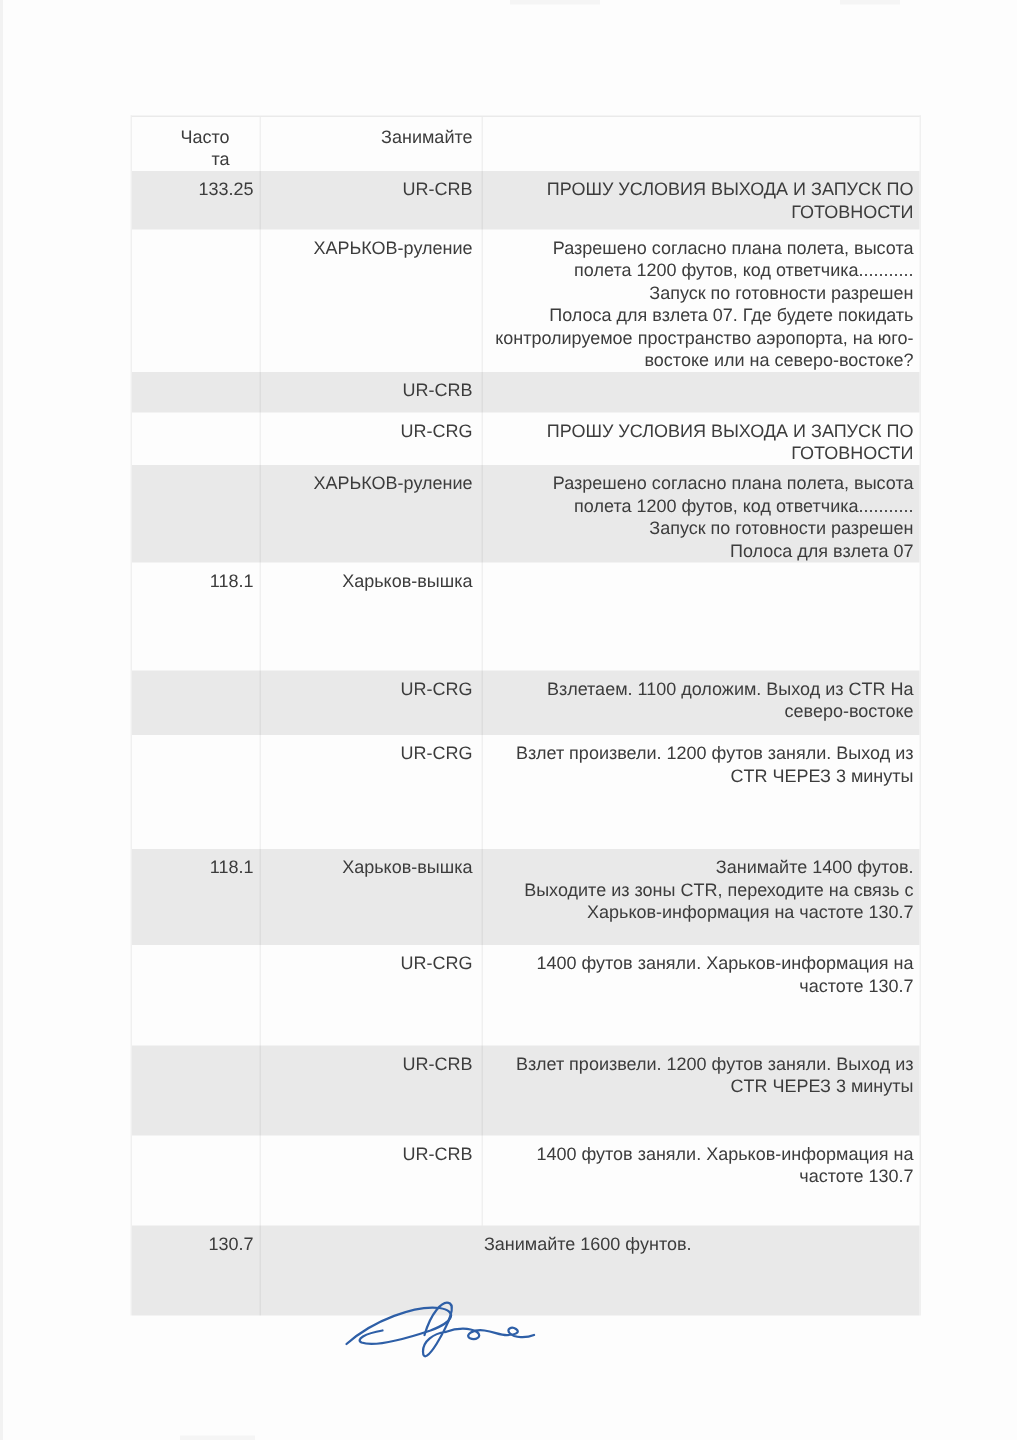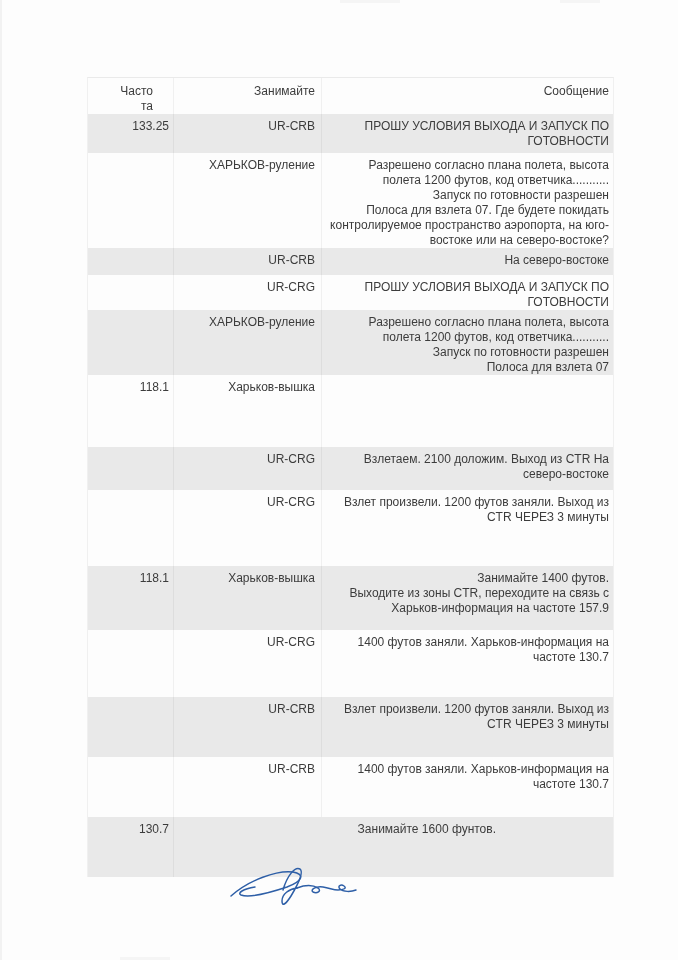--- a/index.html
+++ b/index.html
@@ -71,88 +71,86 @@
 
   <div class="edge-line"></div>
   <div class="scan-smudge" style="left:340px;top:0;width:60px;height:3px;"></div>
   <div class="scan-smudge" style="left:560px;top:0;width:40px;height:3px;"></div>
   <div class="scan-smudge" style="left:120px;top:957px;width:50px;height:3px;"></div>
 
   <div class="doc-table">
     <div class="row header-row">
       <div class="cell freq">Часто та</div>
       <div class="cell callsign">Занимайте</div>
-      <div class="cell message">Сообщение</div>
     </div>
     <div id="rows-container">
         <div class="row shaded" style="min-height: 39px;">
       <div class="cell freq">133.25</div>
       <div class="cell callsign">UR-CRB</div>
       <div class="cell message">ПРОШУ УСЛОВИЯ ВЫХОДА И ЗАПУСК ПО ГОТОВНОСТИ</div>
     </div>
         <div class="row" style="min-height: 88px;">
       <div class="cell freq"></div>
       <div class="cell callsign">ХАРЬКОВ-руление</div>
       <div class="cell message">Разрешено согласно плана полета, высота полета 1200 футов, код ответчика...........
 Запуск по готовности разрешен
 Полоса для взлета 07. Где будете покидать контролируемое пространство аэропорта, на юго-востоке или на северо-востоке?</div>
     </div>
         <div class="row shaded" style="min-height: 27px;">
       <div class="cell freq"></div>
       <div class="cell callsign">UR-CRB</div>
-      <div class="cell message">На северо-востоке</div>
     </div>
         <div class="row" style="min-height: 35px;">
       <div class="cell freq"></div>
       <div class="cell callsign">UR-CRG</div>
       <div class="cell message">ПРОШУ УСЛОВИЯ ВЫХОДА И ЗАПУСК ПО ГОТОВНОСТИ</div>
     </div>
         <div class="row shaded" style="min-height: 63px;">
       <div class="cell freq"></div>
       <div class="cell callsign">ХАРЬКОВ-руление</div>
       <div class="cell message">Разрешено согласно плана полета, высота полета 1200 футов, код ответчика...........
 Запуск по готовности разрешен
 Полоса для взлета 07</div>
     </div>
         <div class="row" style="min-height: 72px;">
       <div class="cell freq">118.1</div>
       <div class="cell callsign">Харьков-вышка</div>
     </div>
         <div class="row shaded" style="min-height: 43px;">
       <div class="cell freq"></div>
       <div class="cell callsign">UR-CRG</div>
-      <div class="cell message">Взлетаем. 2100 доложим. Выход из CTR На северо-востоке</div>
+      <div class="cell message">Взлетаем. 1100 доложим. Выход из CTR На северо-востоке</div>
     </div>
         <div class="row" style="min-height: 76px;">
       <div class="cell freq"></div>
       <div class="cell callsign">UR-CRG</div>
       <div class="cell message">Взлет произвели. 1200 футов заняли. Выход из CTR ЧЕРЕЗ 3 минуты</div>
     </div>
         <div class="row shaded" style="min-height: 64px;">
       <div class="cell freq">118.1</div>
       <div class="cell callsign">Харьков-вышка</div>
       <div class="cell message">Занимайте 1400 футов.
-Выходите из зоны CTR, переходите на связь с Харьков-информация на частоте 157.9</div>
+Выходите из зоны CTR, переходите на связь с Харьков-информация на частоте 130.7</div>
     </div>
         <div class="row" style="min-height: 67px;">
       <div class="cell freq"></div>
       <div class="cell callsign">UR-CRG</div>
       <div class="cell message">1400 футов заняли. Харьков-информация на частоте 130.7</div>
     </div>
         <div class="row shaded" style="min-height: 60px;">
       <div class="cell freq"></div>
       <div class="cell callsign">UR-CRB</div>
       <div class="cell message">Взлет произвели. 1200 футов заняли. Выход из CTR ЧЕРЕЗ 3 минуты</div>
     </div>
         <div class="row" style="min-height: 60px;">
       <div class="cell freq"></div>
       <div class="cell callsign">UR-CRB</div>
       <div class="cell message">1400 футов заняли. Харьков-информация на частоте 130.7</div>
     </div>
-        <div class="row shaded" style="min-height: 60px; gap: 35px;">
+        <div class="row shaded" style="min-height: 60px;">
       <div class="cell freq">130.7</div>
       <div class="cell message">Занимайте 1600 фунтов.</div>
     </div>
       </div>
   </div>
 
   <svg class="sig" viewBox="0 0 150 55">
     <g fill="none" stroke="#2e5fa7" stroke-width="1.5" stroke-linecap="round">
       <path d="M6,34 C24,18 52,8 68,10 C80,12 78,19 62,25 C44,31 24,36 16,33 C12,31 18,27 30,25"></path>
       <path d="M58,28 C62,14 70,4 75,7 C79,10 72,24 66,34 C61,42 57,45 57,39 C57,32 64,27 72,26"></path>

